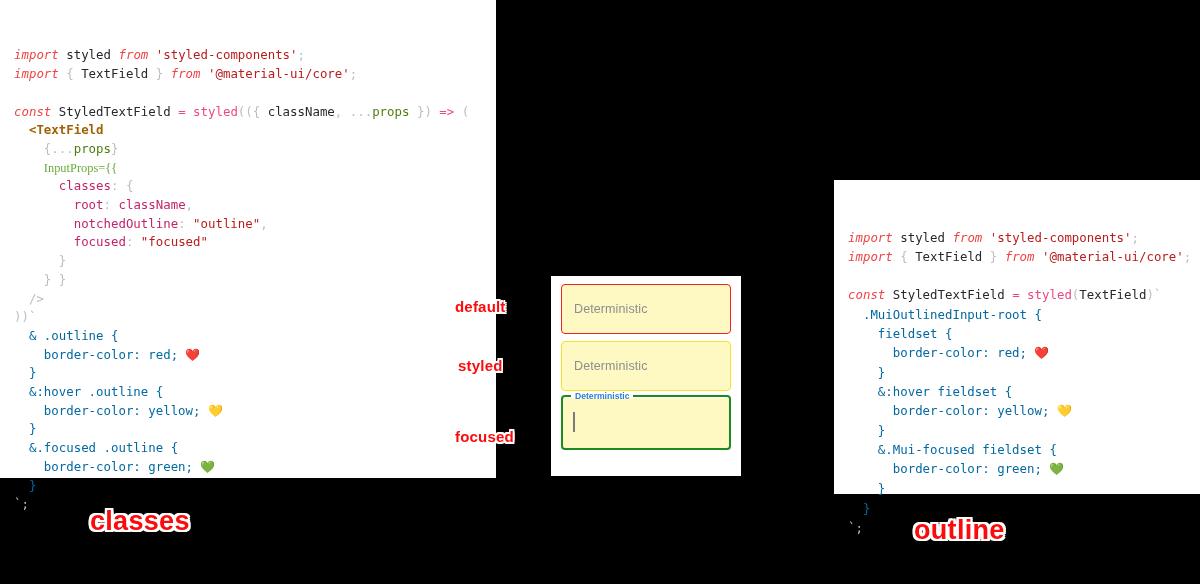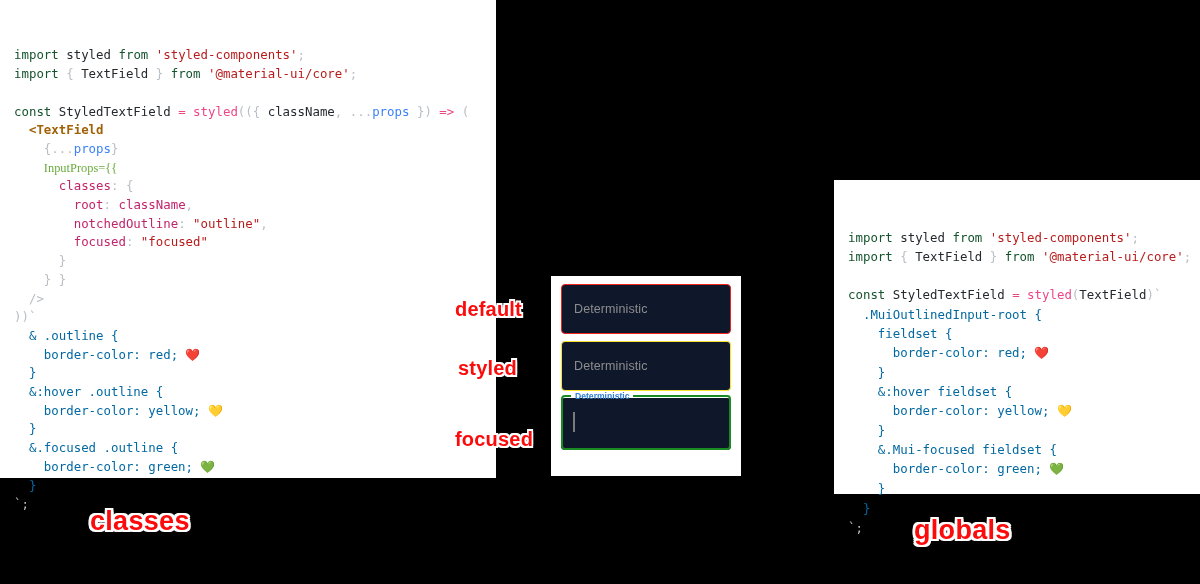--- a/index.html
+++ b/index.html
@@ -38,29 +38,29 @@
     width: 372px;
     height: 314px;
     padding: 10px 0 0 14px;
     font-size: 12.4px;
     line-height: 19.1px;
   }
   .code-line { min-height: 1px; }
   .code-line.blank { color: transparent; }
 
   
-  .tok-kw   { color: #14532d; }
+  .tok-kw   { color: #ef4444; font-style: italic; }
   .tok-plain{ color: #24292e; }
   .tok-str  { color: #b91c1c; }
   .tok-punc { color: #b9bec4; }
   .tok-fn   { color: #ee4586; }
   .tok-tag  { color: #a16207; font-weight: bold; }
   .tok-prop { color: #c2246b; }
   .tok-attr { color: #6aab3e; font-family: Liberation Serif, serif; }
-  .tok-var  { color: #3b82f6; }
+  .tok-var  { color: #4d7c0f; }
   .tok-op   { color: #ee4586; }
   .tok-css  { color: #0369a1; }
   .emoji    { font-family: "DejaVu Sans", sans-serif; font-size: 12px; }
 
   
   #panel-demo {
     position: absolute;
     left: 551px;
     top: 276px;
     width: 190px;
@@ -68,21 +68,21 @@
     background: #ffffff;
     box-sizing: border-box;
     padding: 8px 10px;
   }
   .tf {
     position: relative;
     box-sizing: border-box;
     width: 170px;
     height: 50px;
     border-radius: 4px;
-    background: #0f172a;
+    background: #fef9c3;
     display: flex;
     align-items: center;
   }
   .tf + .tf { margin-top: 7px; }
   .tf-placeholder {
     color: #8d8d8d;
     font-family: "Liberation Sans", sans-serif;
     font-size: 12.5px;
     padding-left: 12px;
     letter-spacing: .1px;
@@ -121,21 +121,21 @@
     width: 1.6px;
     height: 20px;
     background: #7b7b7b;
   }
 
   
   .state-label {
     position: absolute;
     color: #fb0b0b;
     font-family: "Liberation Sans", sans-serif;
-    font-size: 20px;
+    font-size: 15px;
     font-weight: bold;
     letter-spacing: .2px;
     text-shadow:
       -1.6px -1.6px 0 #fff,  1.6px -1.6px 0 #fff,
       -1.6px  1.6px 0 #fff,  1.6px  1.6px 0 #fff,
       -1.6px 0 0 #fff, 1.6px 0 0 #fff,
       0 -1.6px 0 #fff, 0 1.6px 0 #fff;
   }
   #label-default { left: 455px; top: 298px; }
   #label-hover   { left: 458px; top: 357px; }
@@ -187,13 +187,13 @@
     <span class="caret"></span>
   </div>
 
 </div>
 
 <div class="state-label" id="label-default">default</div>
 <div class="state-label" id="label-hover">styled</div>
 <div class="state-label" id="label-focused">focused</div>
 
 <div class="caption" id="caption-classes">classes</div>
-<div class="caption" id="caption-globals">globals</div>
+<div class="caption" id="caption-globals">outline</div>
 
 </body></html>

